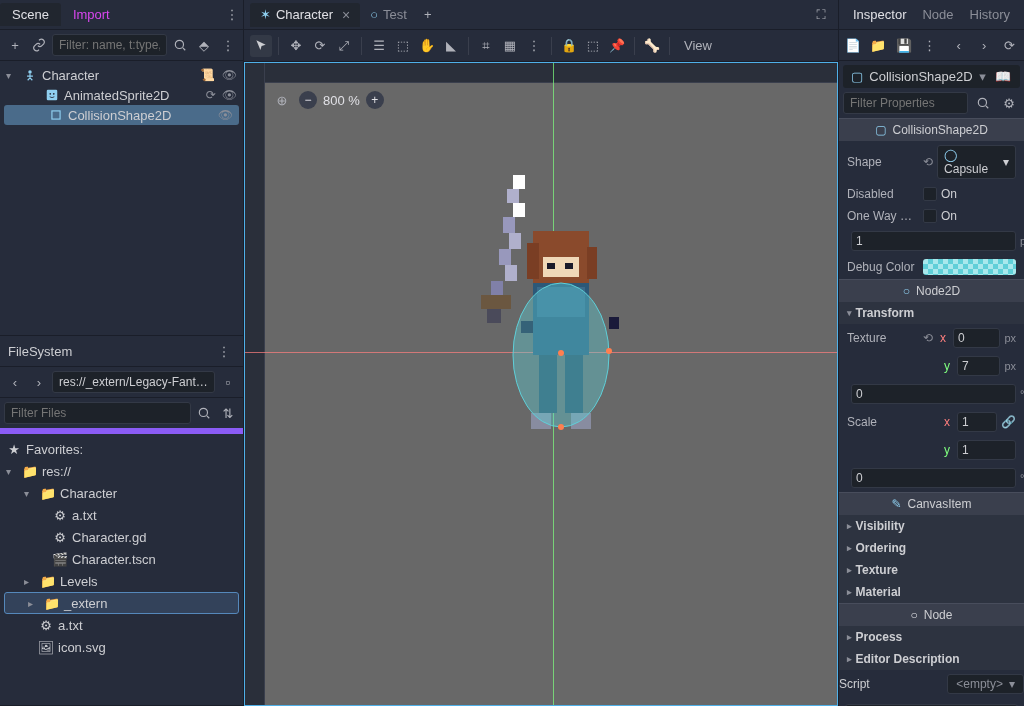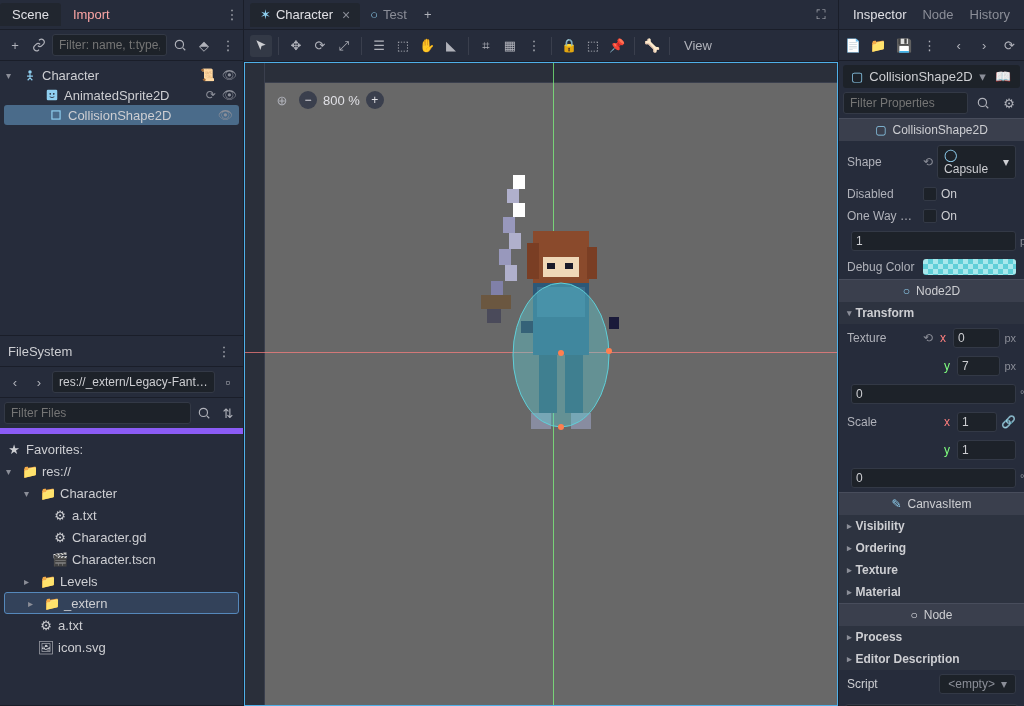--- a/index.html
+++ b/index.html
@@ -4,21 +4,21 @@
 <style>
 * { margin: 0; padding: 0; box-sizing: border-box; font-family: -apple-system, BlinkMacSystemFont, "Segoe UI", sans-serif; }
 body { background: #262c3b; color: #cdced2; font-size: 13px; height: 706px; width: 1024px; overflow: hidden; display: flex; flex-direction: column; }
 .main-layout { display: flex; height: 706px; }
 .left-panel { width: 244px; display: flex; flex-direction: column; background: #262c3b; border-right: 1px solid #1a1e29; }
 .center-panel { flex: 1; display: flex; flex-direction: column; background: #262c3b; }
 .right-panel { width: 186px; display: flex; flex-direction: column; background: #262c3b; border-left: 1px solid #1a1e29; }
 
 
 .tabs { display: flex; align-items: center; height: 30px; border-bottom: 1px solid #1a1e29; padding: 0 0; }
-.tab { padding: 4px 12px; cursor: pointer; color: #fca5a5; border-radius: 3px 3px 0 0; display: flex; align-items: center; gap: 4px; }
+.tab { padding: 4px 12px; cursor: pointer; color: #d946ef; border-radius: 3px 3px 0 0; display: flex; align-items: center; gap: 4px; }
 .tab.active { color: #e0e0e5; background: #21262f; }
 .tab-close { color: #8b8e98; font-size: 14px; margin-left: 4px; }
 .tabs-spacer { flex: 1; }
 .icon-btn { width: 22px; height: 22px; display: flex; align-items: center; justify-content: center; color: #b0b2ba; cursor: pointer; border-radius: 3px; }
 
 
 .dock-section { flex: 1; display: flex; flex-direction: column; border-bottom: 1px solid #1a1e29; overflow: hidden; }
 .toolbar-row { display: flex; align-items: center; padding: 4px; gap: 2px; border-bottom: 1px solid #1a1e29; }
 .filter-input { flex: 1; background: #1d2229; border: 1px solid #333946; border-radius: 3px; padding: 3px 6px; color: #cdced2; font-size: 12px; min-width: 0; }
 .tree { flex: 1; overflow: auto; padding: 4px 0; }
@@ -71,21 +71,21 @@
 .prop-label { width: 72px; color: #b0b2ba; white-space: nowrap; overflow: hidden; text-overflow: ellipsis; }
 .prop-val { flex: 1; display: flex; align-items: center; gap: 4px; }
 .prop-input { flex: 1; background: #1d2229; border: 1px solid #333946; border-radius: 3px; padding: 2px 4px; color: #cdced2; font-size: 12px; min-width: 0; }
 .checkbox { width: 14px; height: 14px; background: #1d2229; border: 1px solid #333946; border-radius: 2px; }
 .axis-label { width: 12px; text-align: center; }
 .axis-x { color: #ff7f7f; }
 .axis-y { color: #7fff7f; }
 .reset-icon { color: #8b8e98; font-size: 12px; }
 .dropdown-val { flex: 1; background: #1d2229; border: 1px solid #333946; border-radius: 3px; padding: 2px 6px; color: #cdced2; font-size: 12px; display: flex; align-items: center; justify-content: space-between; }
 .checker-swatch { flex: 1; height: 16px; background: repeating-conic-gradient(#5fcfd8 0% 25%, #a8e8ec 0% 50%) 0 0/10px 10px; border-radius: 3px; }
-.script-row { display: flex; align-items: center; padding: 4px 8px; gap: 6px; font-size: 12px; }
+.script-row { display: flex; align-items: center; padding: 4px 0; gap: 6px; font-size: 12px; }
 .empty-pill { background: #1d2229; border: 1px solid #333946; border-radius: 3px; padding: 2px 8px; color: #8b8e98; margin-left: auto; display: flex; gap: 6px; }
 .add-meta-btn { margin: 6px; padding: 6px; background: #1d2229; border: 1px solid #333946; border-radius: 3px; display: flex; align-items: center; gap: 8px; cursor: pointer; justify-content: center; }
 
 svg { display: block; }
 </style>
 </head>
 <body>
 
 <div class="main-layout">
 

